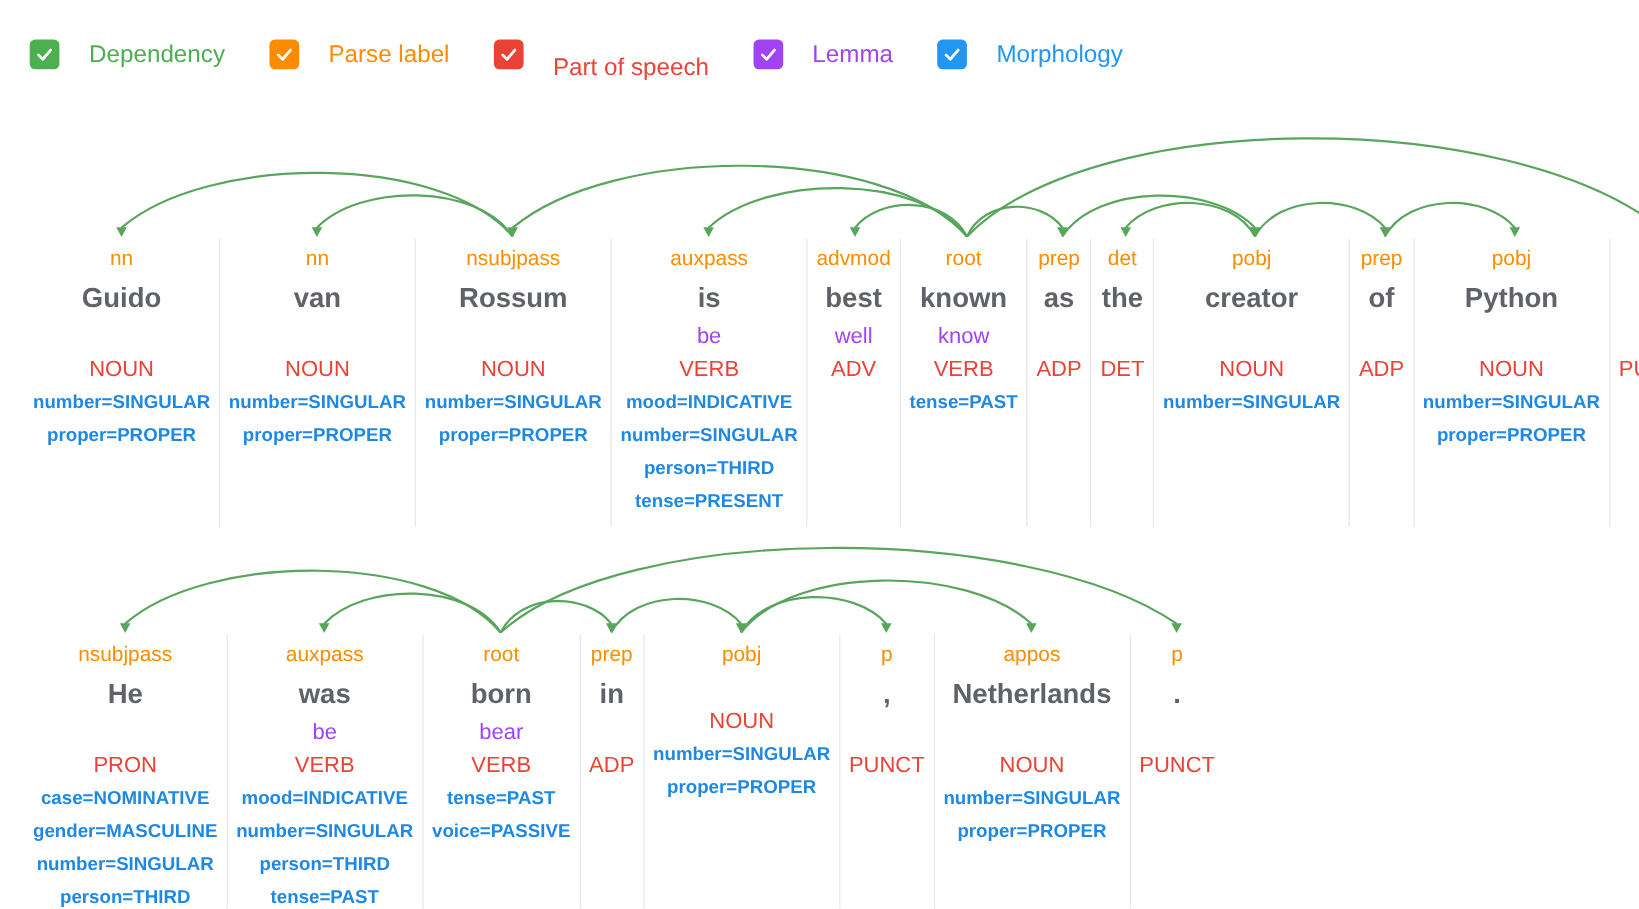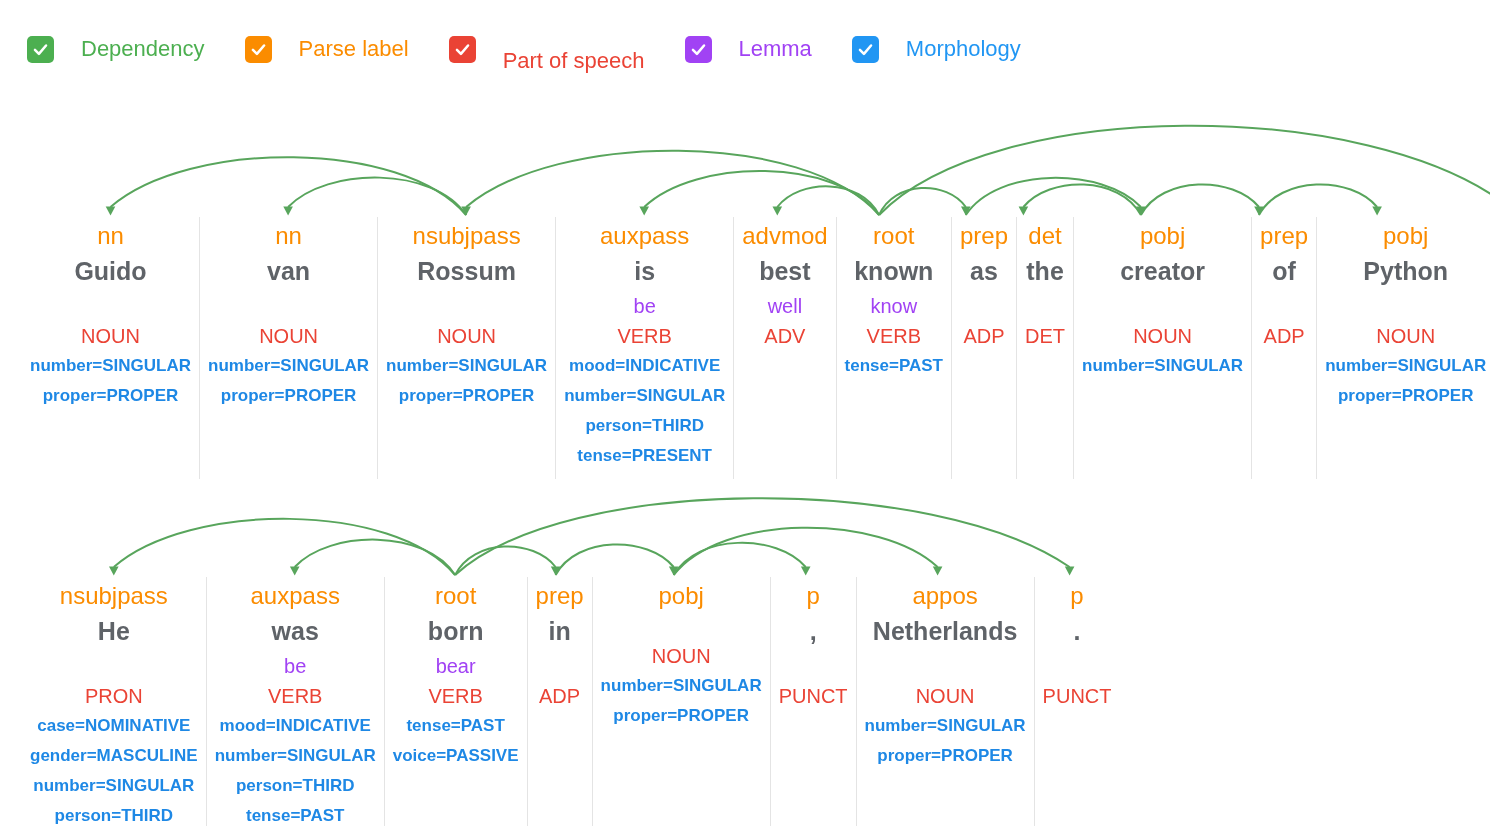--- a/index.html
+++ b/index.html
@@ -15,21 +15,21 @@
   .cb svg{width:19px;height:19px;display:block}
   .cb-label{font-size:22px;white-space:nowrap}
   .sentences{padding-left:22px}
   .sentence{position:relative}
   .sentence:first-child{margin-top:38px}
   .sentence + .sentence{margin-top:10px}
   svg.arcs{display:block}
   .token-row{display:flex;flex-wrap:nowrap;width:max-content;align-items:stretch}
   .token{flex:none;text-align:center;padding:4px 8px 8px;min-width:40px}
   .token + .token{border-left:1px solid var(--c-div)}
-  .plabel{font-size:24px;line-height:30px;height:30px;color:var(--c-plabel);white-space:nowrap}
+  .plabel{font-size:19px;line-height:30px;height:30px;color:var(--c-plabel);white-space:nowrap}
   .word{font-size:25px;line-height:40px;height:40px;font-weight:bold;color:var(--c-word);white-space:nowrap}
   .lemma{font-size:20px;line-height:30px;height:30px;color:var(--c-lemma);white-space:nowrap}
   .pos{font-size:20px;line-height:30px;height:30px;color:var(--c-pos);white-space:nowrap}
   .morph{font-size:17px;line-height:30px;height:30px;font-weight:bold;color:var(--c-morph);white-space:nowrap}
 </style>
 </head>
 <body style="--c-plabel: #FB8C00; --c-word: #5F6368; --c-lemma: #A142F4; --c-pos: #EA4335; --c-morph: #1E88E5; --c-div: #E4E4E4;">
 
 <div class="controls">
   <label class="control">

